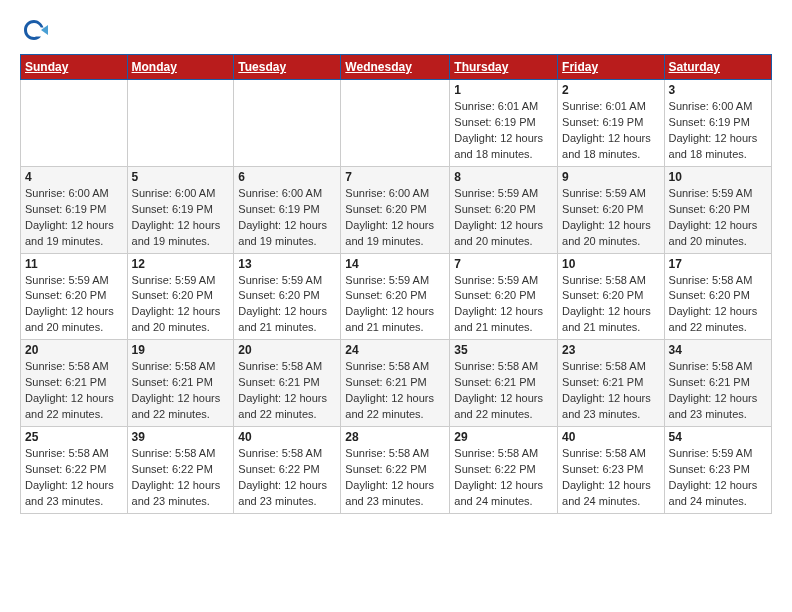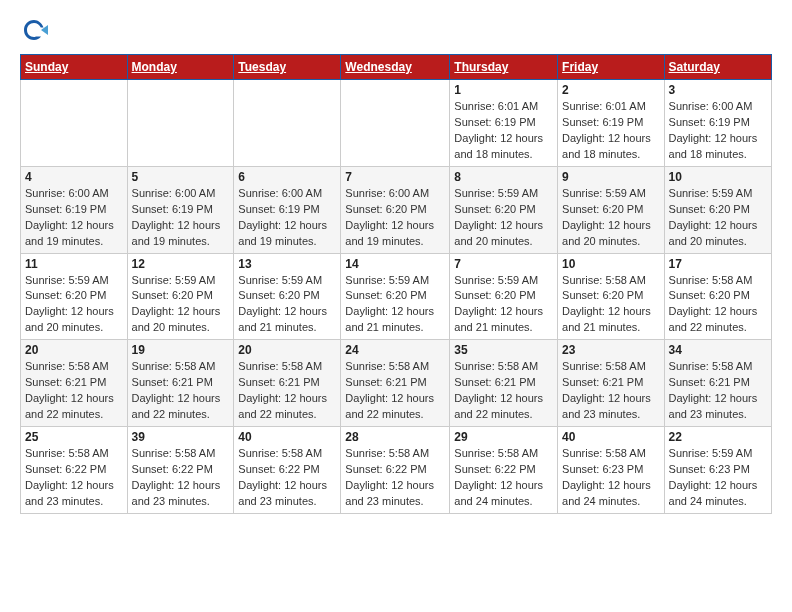--- a/index.html
+++ b/index.html
@@ -353,21 +353,21 @@
 and 24 minutes.</div>
           </td>
           <td>
             <span class="day-num">40</span>
             <div class="day-info" style="white-space: pre-line;">Sunrise: 5:58 AM
 Sunset: 6:23 PM
 Daylight: 12 hours
 and 24 minutes.</div>
           </td>
           <td>
-            <span class="day-num">22</span>
+            <span class="day-num">54</span>
             <div class="day-info" style="white-space: pre-line;">Sunrise: 5:59 AM
 Sunset: 6:23 PM
 Daylight: 12 hours
 and 24 minutes.</div>
           </td>
         </tr>
       </tbody>
   </table>
 </div>
 

